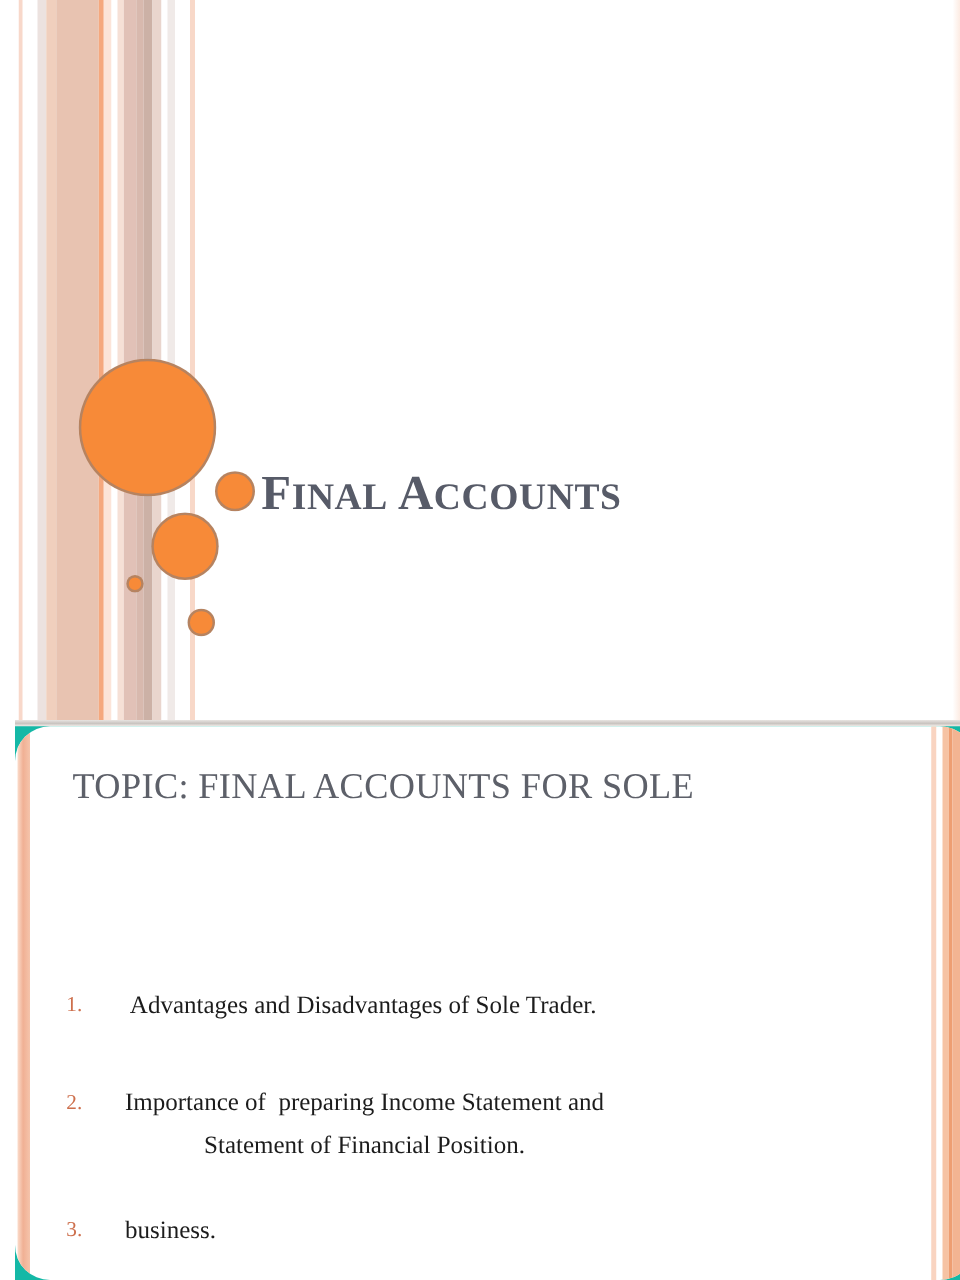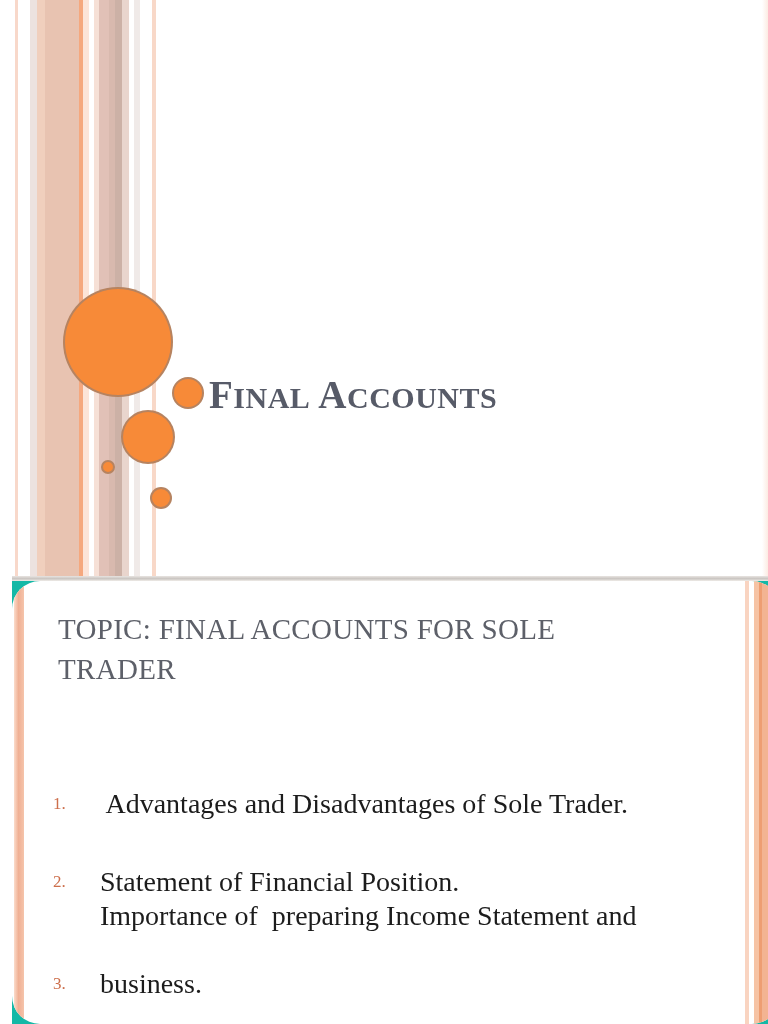--- a/index.html
+++ b/index.html
@@ -35,21 +35,21 @@
   #lesson-row { position:absolute; left:0; top:140px; width:700px; height:30px; }
   #ring-bullet {
     position:absolute; left:47px; top:4px; width:7px; height:7px;
     border:3px solid #dd8047; border-radius:50%; background:#ffffff;
   }
   #lesson-label { position:absolute; left:67px; top:0; font-size:24px; line-height:26px; color:#1c1c1c; }
   .obj-row { position:absolute; left:0; width:768px; }
   #obj-1 { top:206px; } #obj-2 { top:284px; } #obj-3 { top:386px; }
   .obj-num { position:absolute; left:41px; top:7px; font-size:17px; color:#cd6f4c; }
   .obj-lines { position:absolute; left:88px; top:0; color:#1c1c1c; }
-  .obj-line { font-size:28px; line-height:34px; white-space:pre; }
+  .obj-line { font-size:20px; line-height:34px; white-space:pre;text-align:center; }
 </style>
 </head>
 <body>
 
 <div id="viewport">
 
   <div id="slide1" class="slide">
 
     <div class="stripe" style="left:3px;width:3px;background:#f8d8ca;"></div>
     <div class="stripe" style="left:18px;width:7px;background:#ece2df;"></div>
@@ -84,36 +84,35 @@
 
     <div class="stripe" style="left:2px;width:10px;background:linear-gradient(to right,#fbdccb,#f0b094 45%,#f5c4ab);"></div>
 
     <div class="stripe" style="left:733px;width:4px;background:#f9d4c1;"></div>
     <div class="stripe" style="left:742px;width:5px;background:#f6c3a4;"></div>
     <div class="stripe" style="left:747px;width:3px;background:#ee9e72;"></div>
     <div class="stripe" style="left:750px;width:18px;background:#f3b492;"></div>
 
     <div id="s2-title">
       <div>TOPIC: FINAL ACCOUNTS FOR SOLE</div>
-      <div>TRADER</div>
     </div>
 
 
     <div id="obj-1" class="obj-row">
       <span class="obj-num">1.</span>
       <div class="obj-lines">
         <div class="obj-line"> Advantages and Disadvantages of Sole Trader.</div>
       </div>
     </div>
 
     <div id="obj-2" class="obj-row">
       <span class="obj-num">2.</span>
       <div class="obj-lines">
+        <div class="obj-line">Importance of  preparing Income Statement and</div>
         <div class="obj-line">Statement of Financial Position.</div>
-        <div class="obj-line">Importance of  preparing Income Statement and</div>
       </div>
     </div>
 
     <div id="obj-3" class="obj-row">
       <span class="obj-num">3.</span>
       <div class="obj-lines">
         <div class="obj-line">business.</div>
       </div>
     </div>
   </div>

